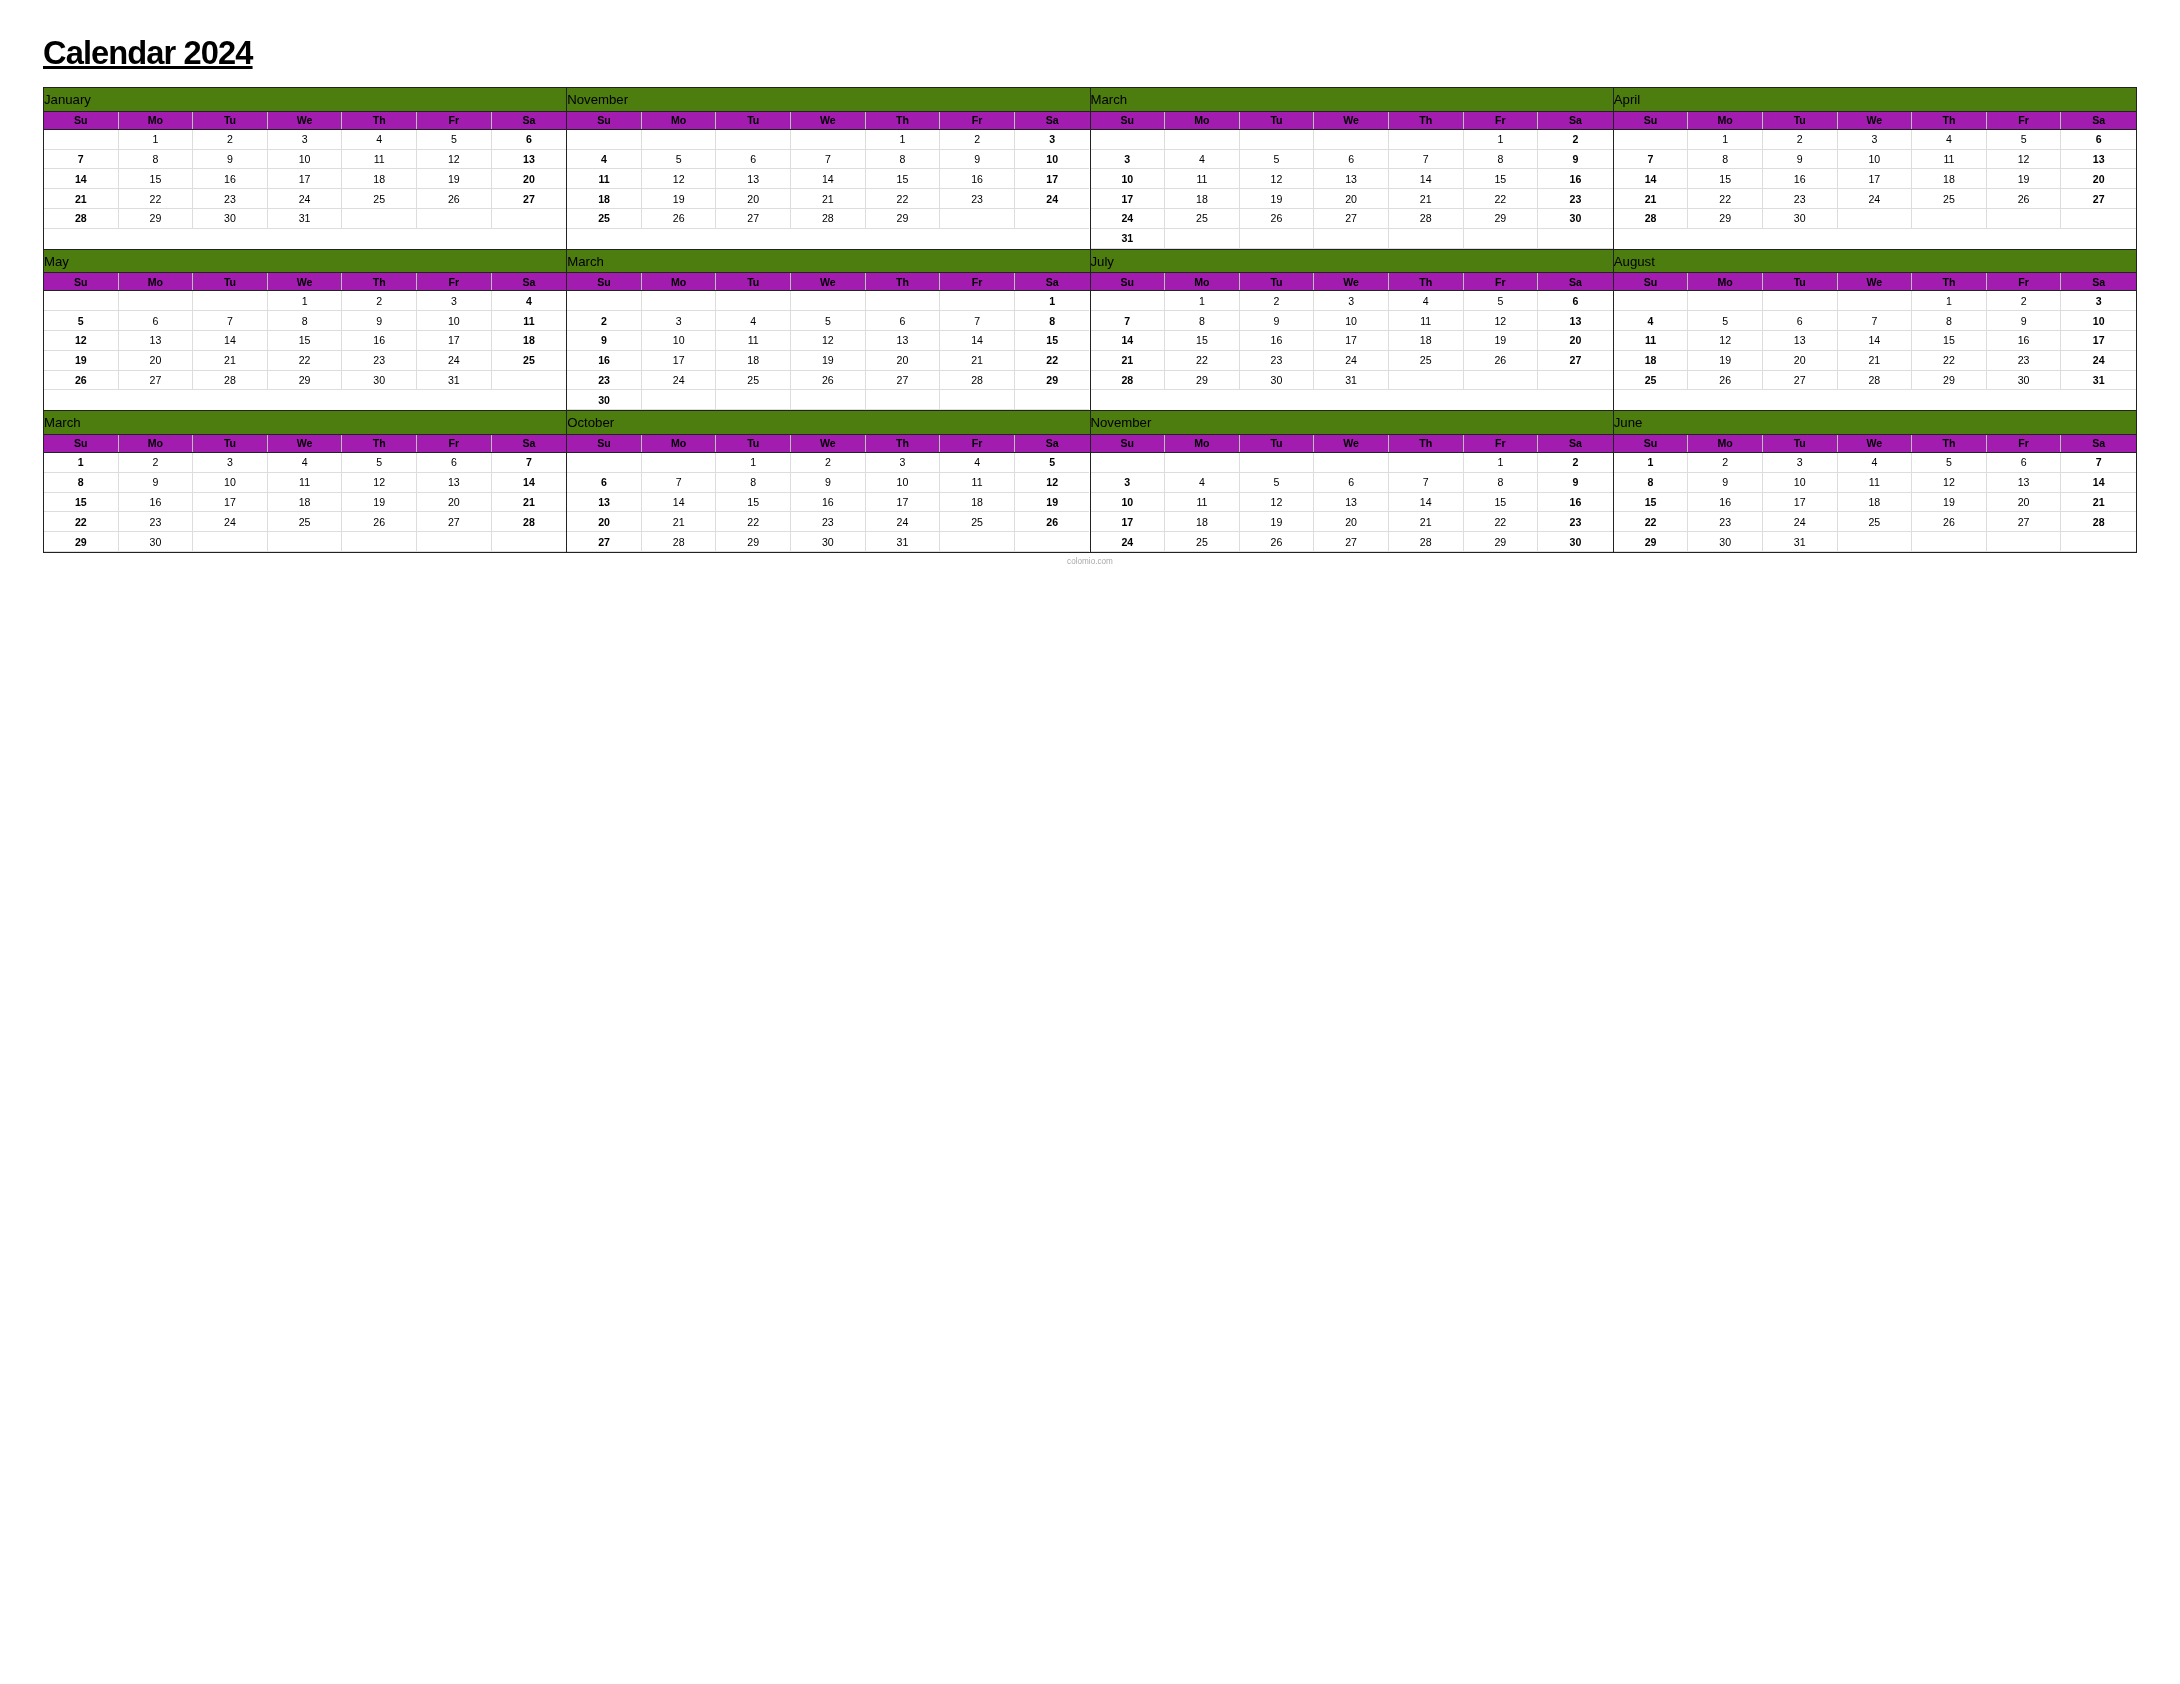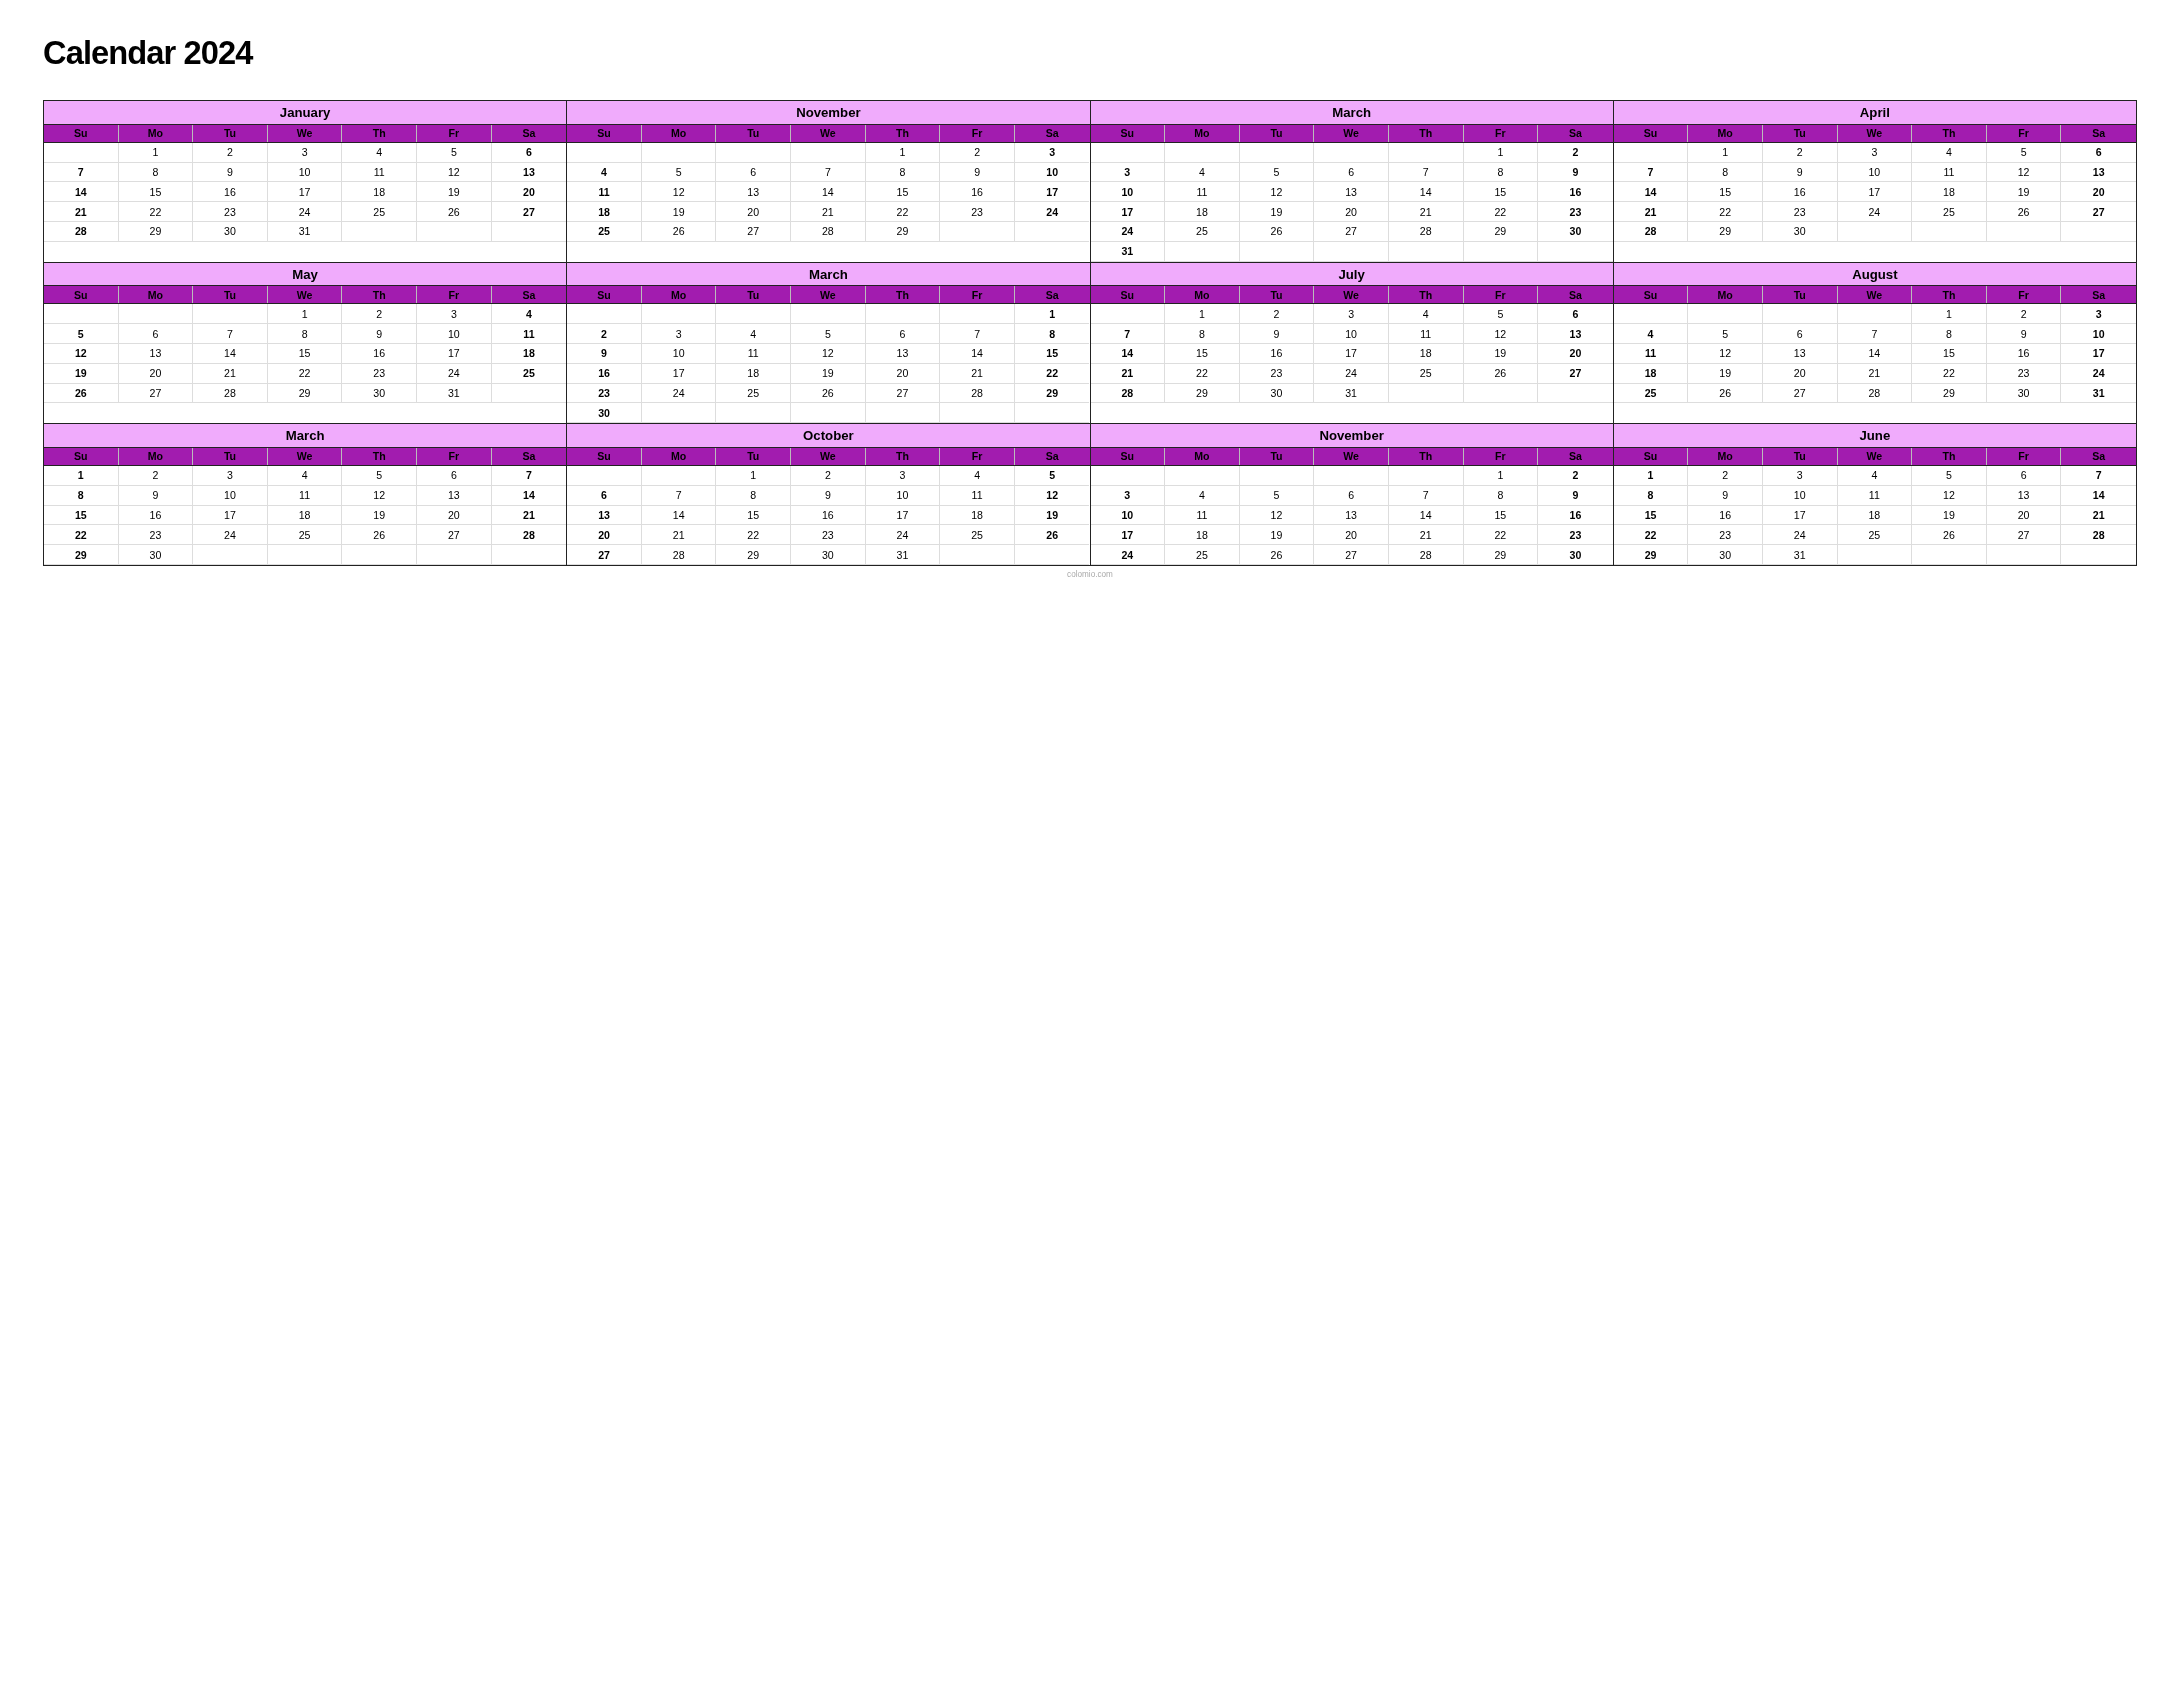--- a/index.html
+++ b/index.html
@@ -4,38 +4,39 @@
   <style>
     * { box-sizing: border-box; margin: 0; padding: 0; }
     body {
       background: #fff;
       font-family: Arial, sans-serif;
       padding: 34px 43px;
     }
     h1 {
       font-size: 2.4em;
       font-weight: 900;
-      margin-bottom: 28px;
+      margin-bottom: 15px;
       letter-spacing: -0.9px;
+      text-decoration: underline;
     }
     .calendar-grid {
       display: grid;
       grid-template-columns: repeat(4, 1fr);
       gap: 0;
       border-left: 1.3px solid #222;
       border-top: 1.3px solid #222;
     }
     .month-block {
       border-right: 1.3px solid #222;
       border-bottom: 1.3px solid #222;
     }
     .month-title {
-      background: #f0abfc;
-      text-align: center;
-      font-weight: bold;
+      background: #4d7c0f;
+      text-align: left;
+      font-weight: normal;
       font-size: 0.97em;
       padding: 4.3px 0 3.4px;
       border-bottom: 1.3px solid #222;
     }
     .day-headers {
       display: grid;
       grid-template-columns: repeat(7, 1fr);
       border-bottom: 1.3px solid #222;
       background: #a21caf;
     }

